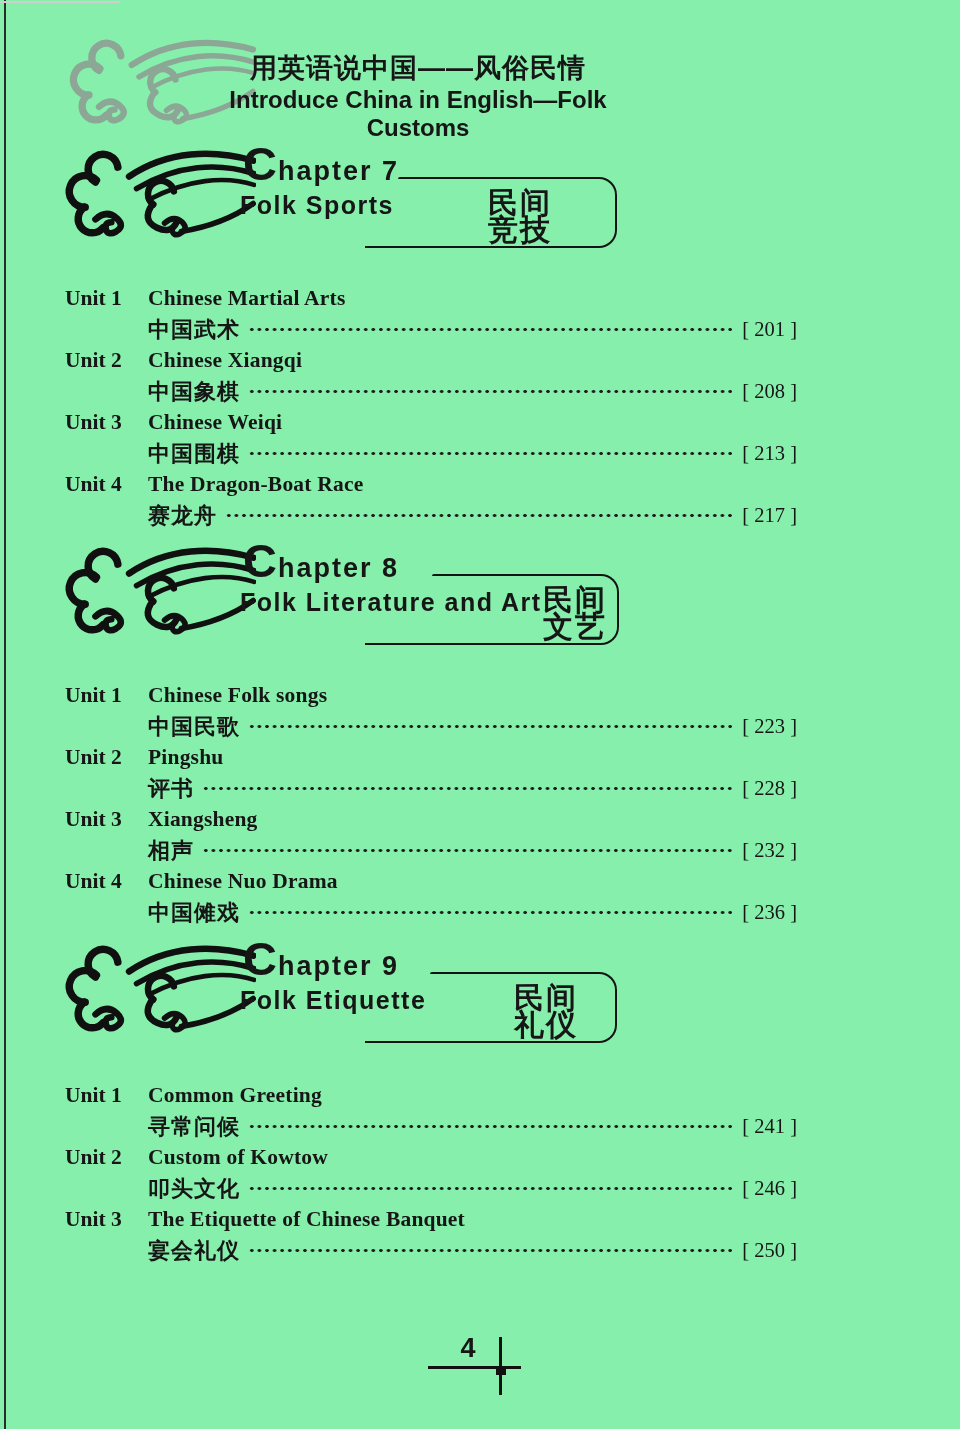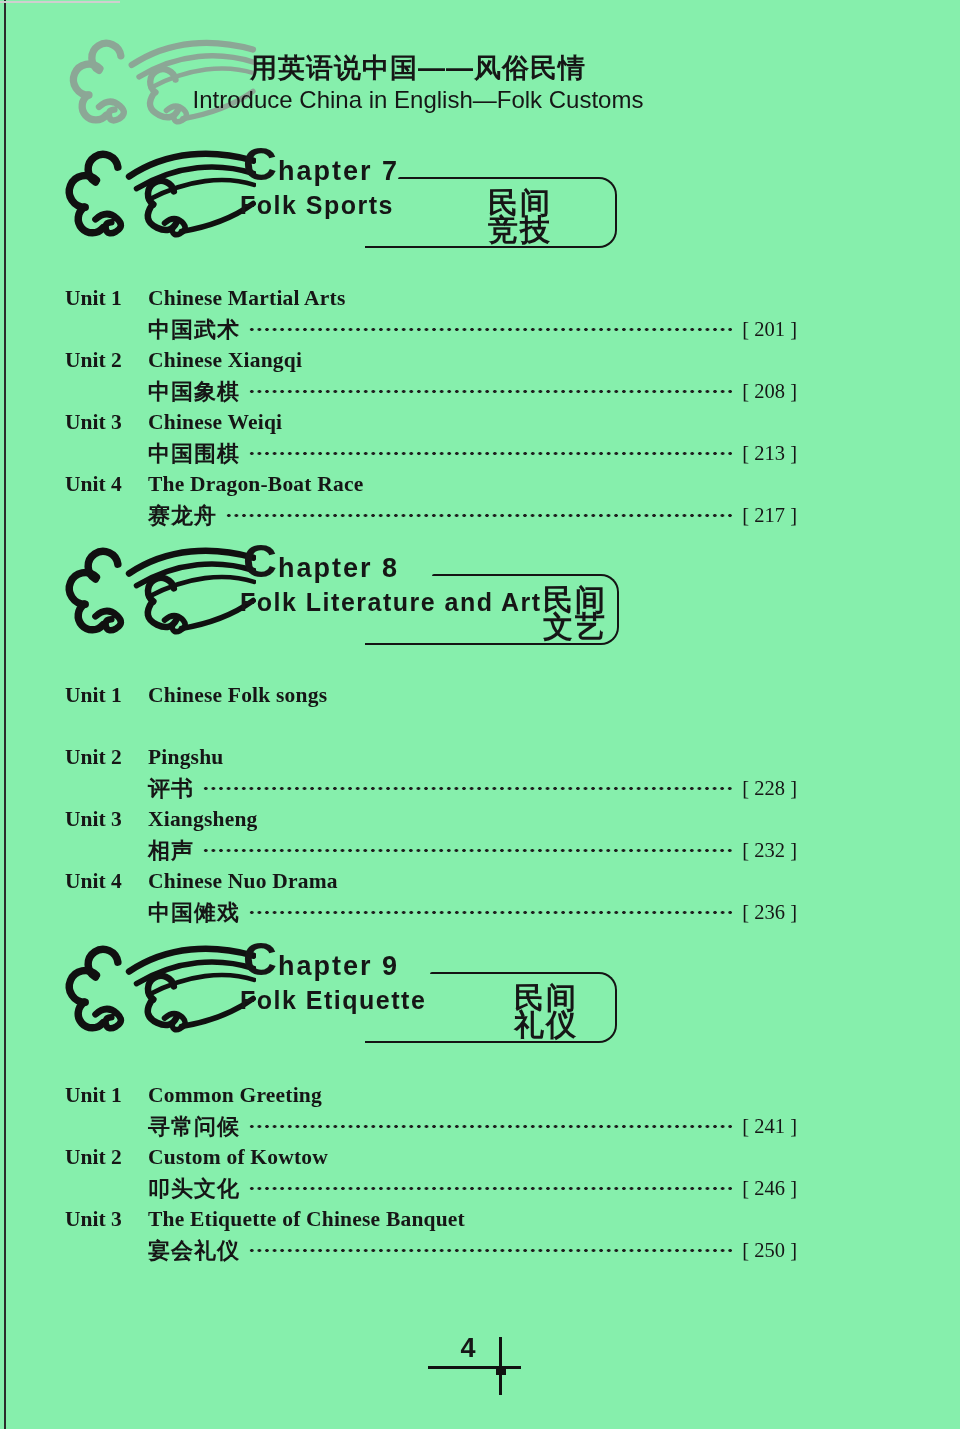--- a/index.html
+++ b/index.html
@@ -11,21 +11,21 @@
   }
   
   .edge-line { position:absolute; left:4px; top:0; width:2px; height:100%; background:#2b2b2b; }
   .edge-top { position:absolute; left:0; top:1px; width:120px; height:2px; background:#cfcfcf; }
 
   
   .book-header { position:absolute; left:0; top:0; width:960px; height:140px; }
   .cloud-faint { position:absolute; left:56px; top:34px; width:208px; height:102px; color:#8f8f8f; opacity:.75; }
   .book-titles { position:absolute; left:186px; top:52px; width:464px; text-align:center; }
   .book-title-zh { font-size:27px; font-weight:900; letter-spacing:1px; line-height:32px; }
-  .book-title-en { font-size:24px; font-weight:400; letter-spacing:0px; line-height:28px; margin-top:2px; }
+  .book-title-en { font-size:24px; font-weight:700; letter-spacing:0px; line-height:28px; margin-top:2px; }
 
   
   .chapter-header { position:absolute; left:0; width:760px; height:120px;text-align:right; }
   .ch7 { top:140px; } .ch8 { top:537px; } .ch9 { top:935px; }
   .cloud-bold { position:absolute; left:60px; top:2px; width:196px; height:110px; color:#101010; }
   .ch-label { position:absolute; left:243px; top:10px; font-size:27px; font-weight:700; letter-spacing:2px; line-height:34px; }
   .ch-label::first-letter { font-size:47px; line-height:28px; letter-spacing:1px; }
   .ch-box {
     position:absolute; top:37px; height:71px; box-sizing:border-box;
     border:2.5px solid #141414; border-left:none;
@@ -178,20 +178,25 @@
       <div class="zh2">文艺</div>
     </div>
   </div>
 
   <div class="unit-list ul8">
     <div class="unit">
       <div class="u-line1">
           <span class="u-no">Unit 1</span>
           <span class="u-title">Chinese Folk songs</span>
         </div>
+      <div class="u-line2">
+          <span class="u-zh">中国民歌</span>
+          <span class="u-dots"></span>
+          <span class="u-page">[ 223 ]</span>
+        </div>
     </div>
     <div class="unit">
       <div class="u-line1">
           <span class="u-no">Unit 2</span>
           <span class="u-title">Pingshu</span>
         </div>
       <div class="u-line2">
           <span class="u-zh">评书</span>
           <span class="u-dots"></span>
           <span class="u-page">[ 228 ]</span>

